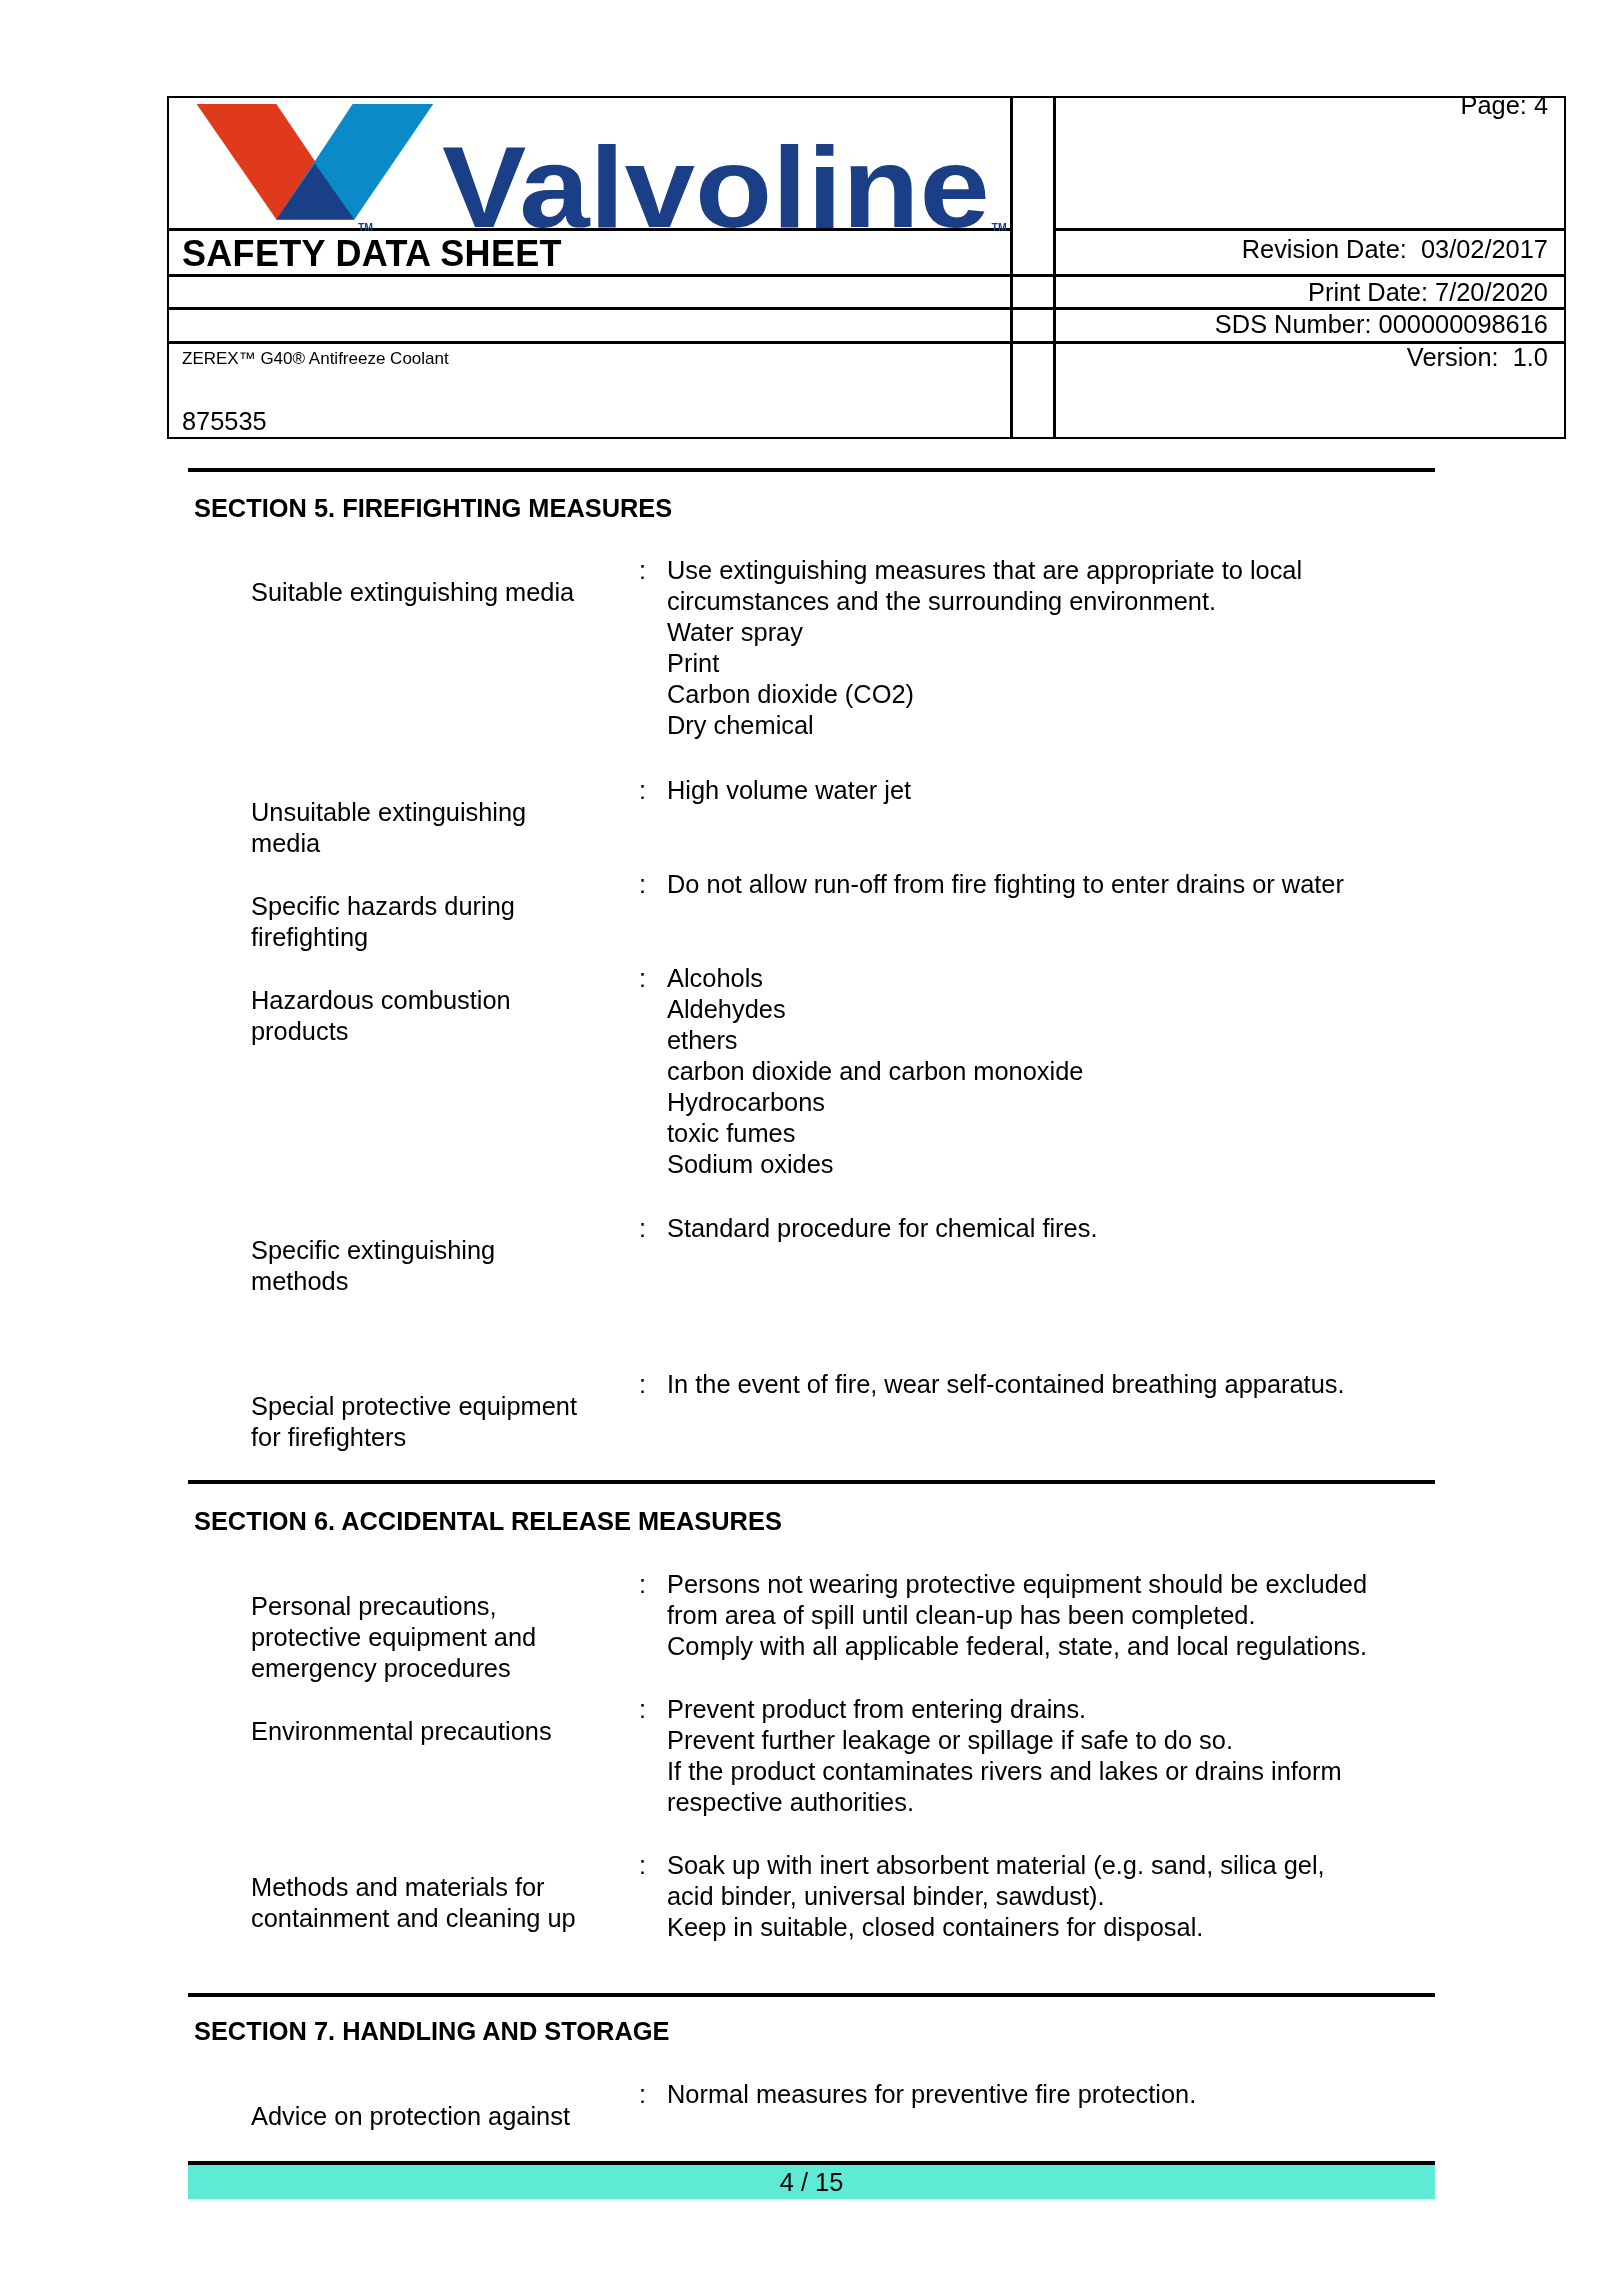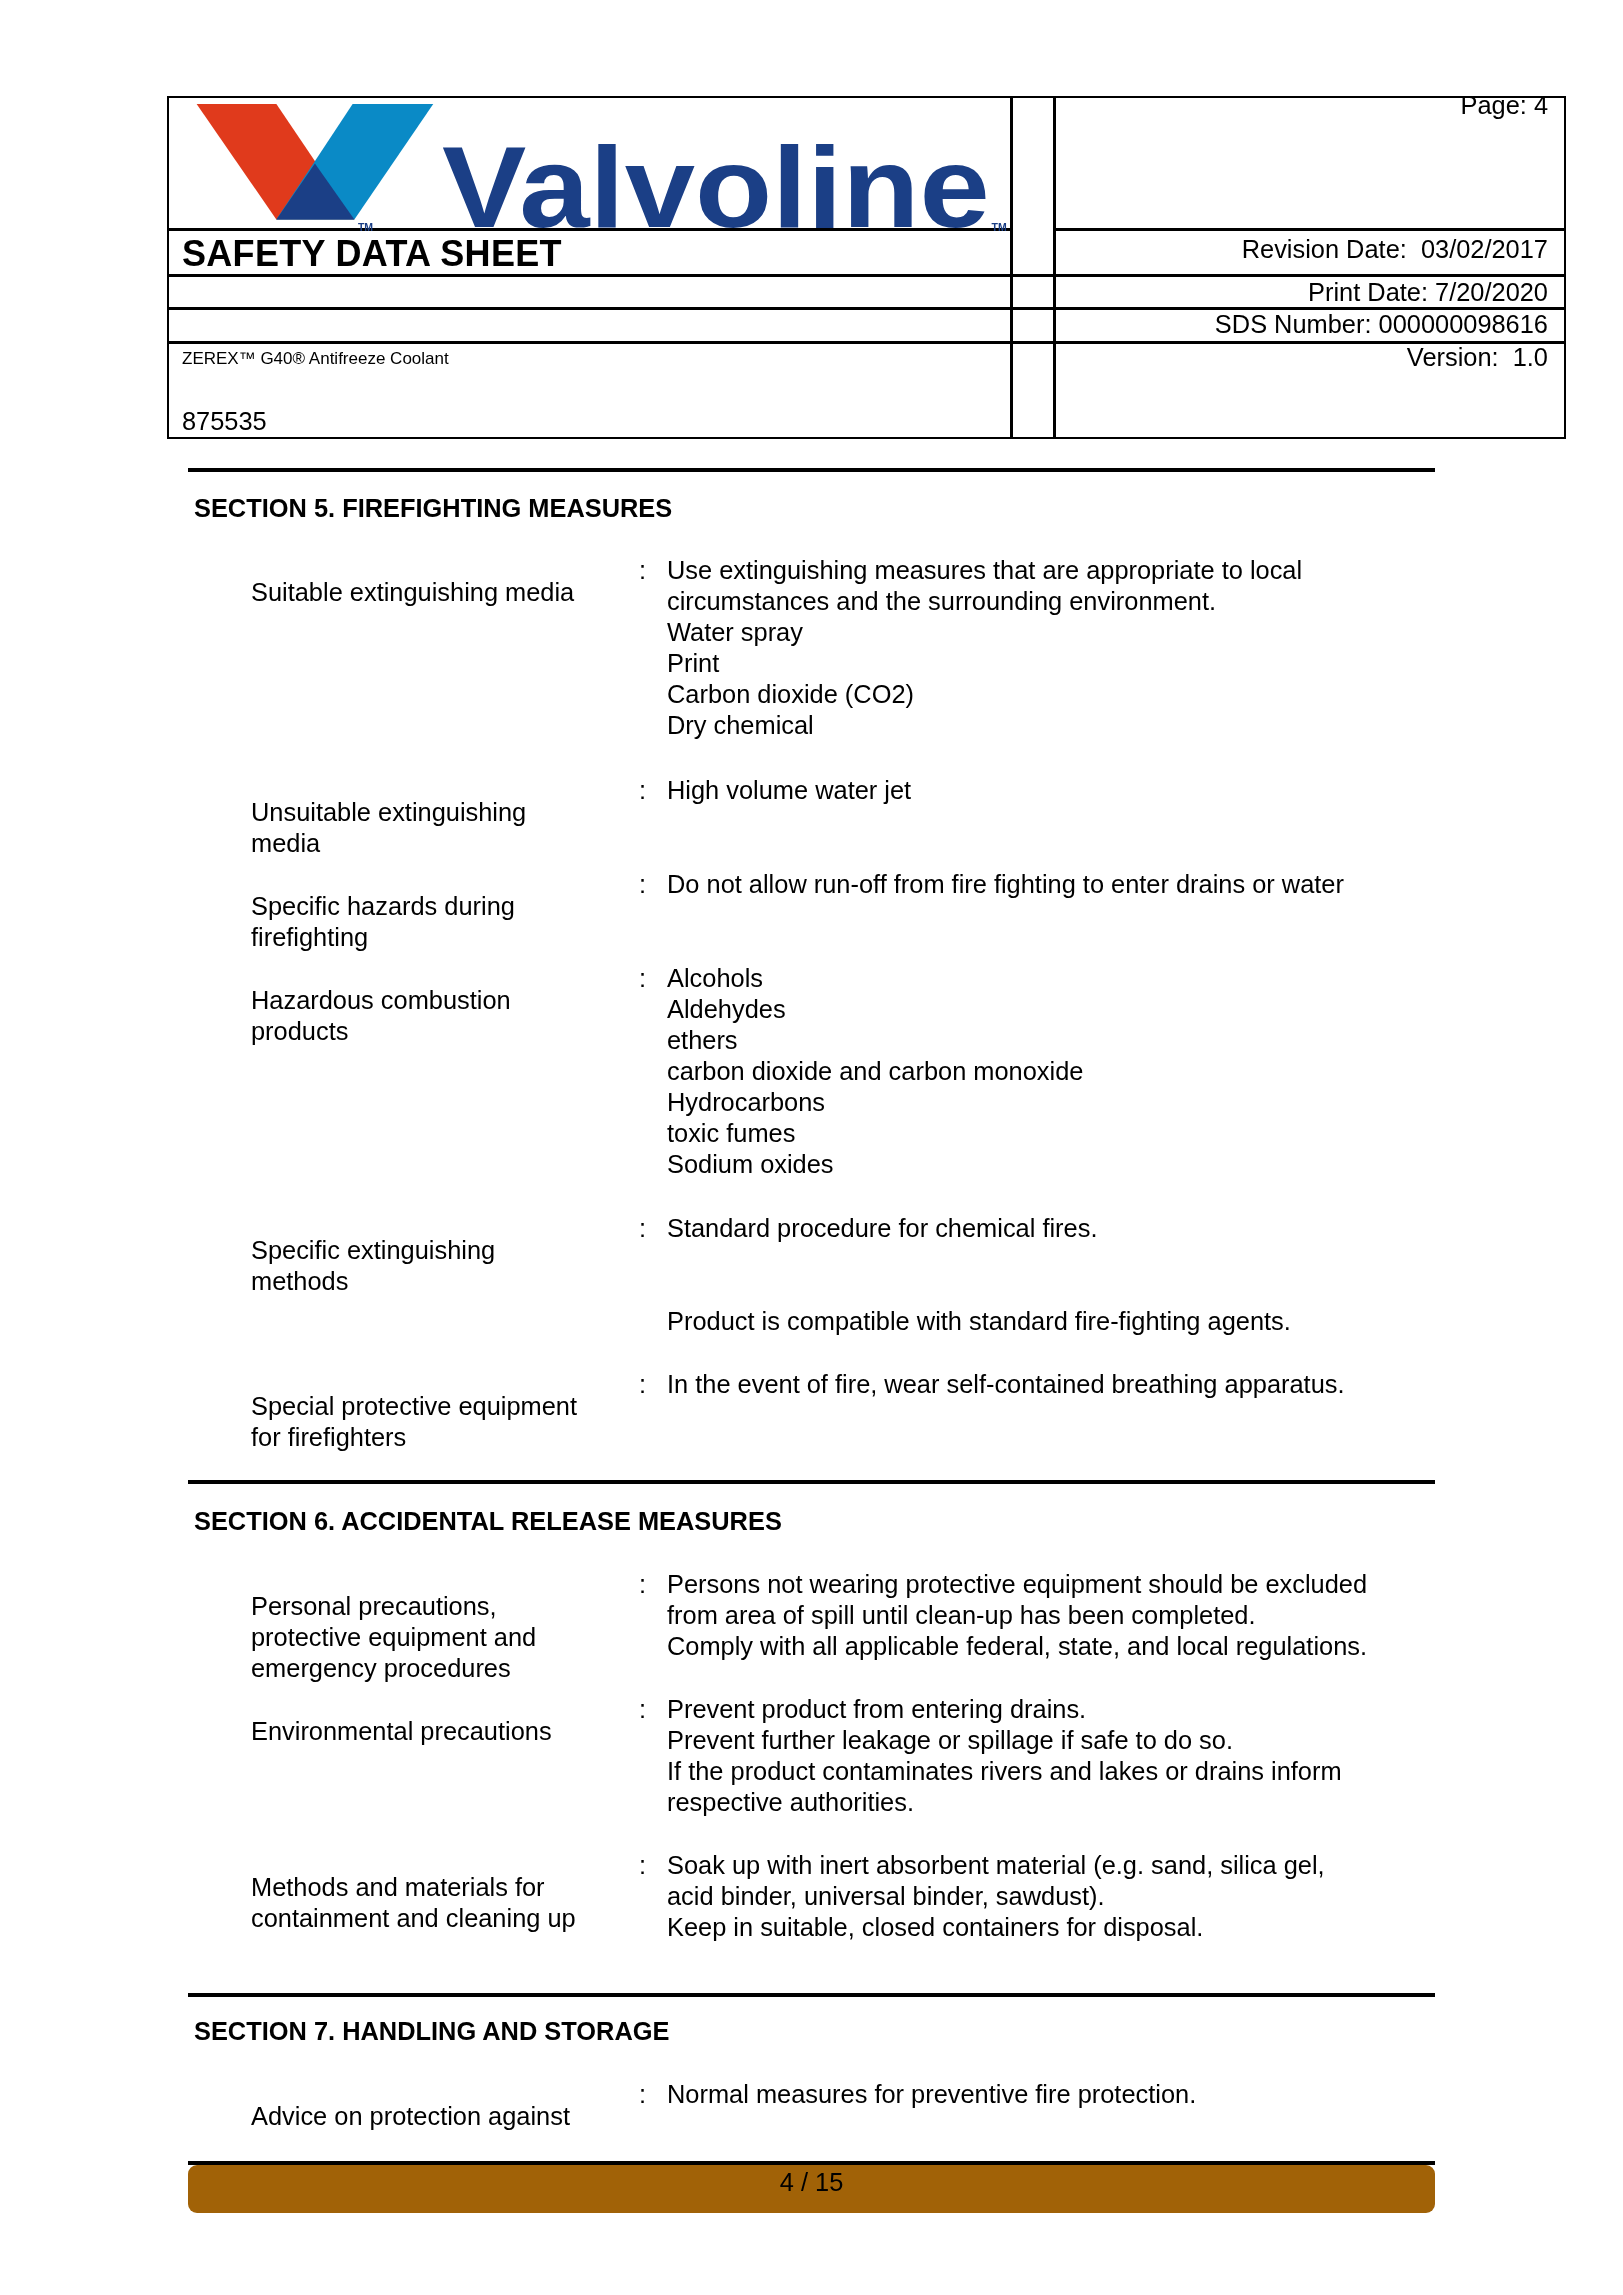--- a/index.html
+++ b/index.html
@@ -29,22 +29,22 @@
   .sep { position: absolute; left: 188px; width: 1247px; height: 3.5px; background: #000; }
   .sec-title { position: absolute; left: 194px; font-size: 25.4px; font-weight: bold; line-height: 32px; }
   .row { position: absolute; left: 251px; width: 1192px; font-size: 25.4px; line-height: 31px; }
   .row .lbl { position: absolute; left: 0; top: 0; width: 368px; margin-top: 22px; }
   .row .colon { position: absolute; left: 388px; top: 0; }
   .row .val { position: absolute; left: 416px; top: 0; width: 771px; }
   .row .val div, .row .lbl div { white-space: nowrap; }
 
   
   .footer-line { position: absolute; left: 188px; top: 2161px; width: 1247px; height: 3.5px; background: #000; }
-  .footer-band { position: absolute; left: 188px; top: 2165px; width: 1247px; height: 48px;
-                 background: #a16207; text-align: center; font-size: 25.4px; line-height: 34px; border-radius: 9px; }
+  .footer-band { position: absolute; left: 188px; top: 2165px; width: 1247px; height: 34px;
+                 background: #5eead4; text-align: center; font-size: 25.4px; line-height: 34px; }
 </style>
 </head>
 <body>
 
 <div class="hdr">
   <div class="vline a"></div>
   <div class="vline b"></div>
 
   <div class="hline left" style="top:130px"></div>
   <div class="hline right" style="top:130px"></div>
@@ -134,21 +134,20 @@
 <div class="row" style="top:1213px">
   <div class="lbl">
       <div>Specific extinguishing</div>
       <div>methods</div>
     </div>
   <div class="colon">:</div>
   <div class="val">
     <div>Standard procedure for chemical fires.</div>
     <div style="height:31px"></div>
       <div style="height:31px"></div>
-    <div>Product is compatible with standard fire-fighting agents.</div>
   </div>
 </div>
 
 <div class="row" style="top:1369px">
   <div class="lbl">
       <div>Special protective equipment</div>
       <div>for firefighters</div>
     </div>
   <div class="colon">:</div>
   <div class="val">

